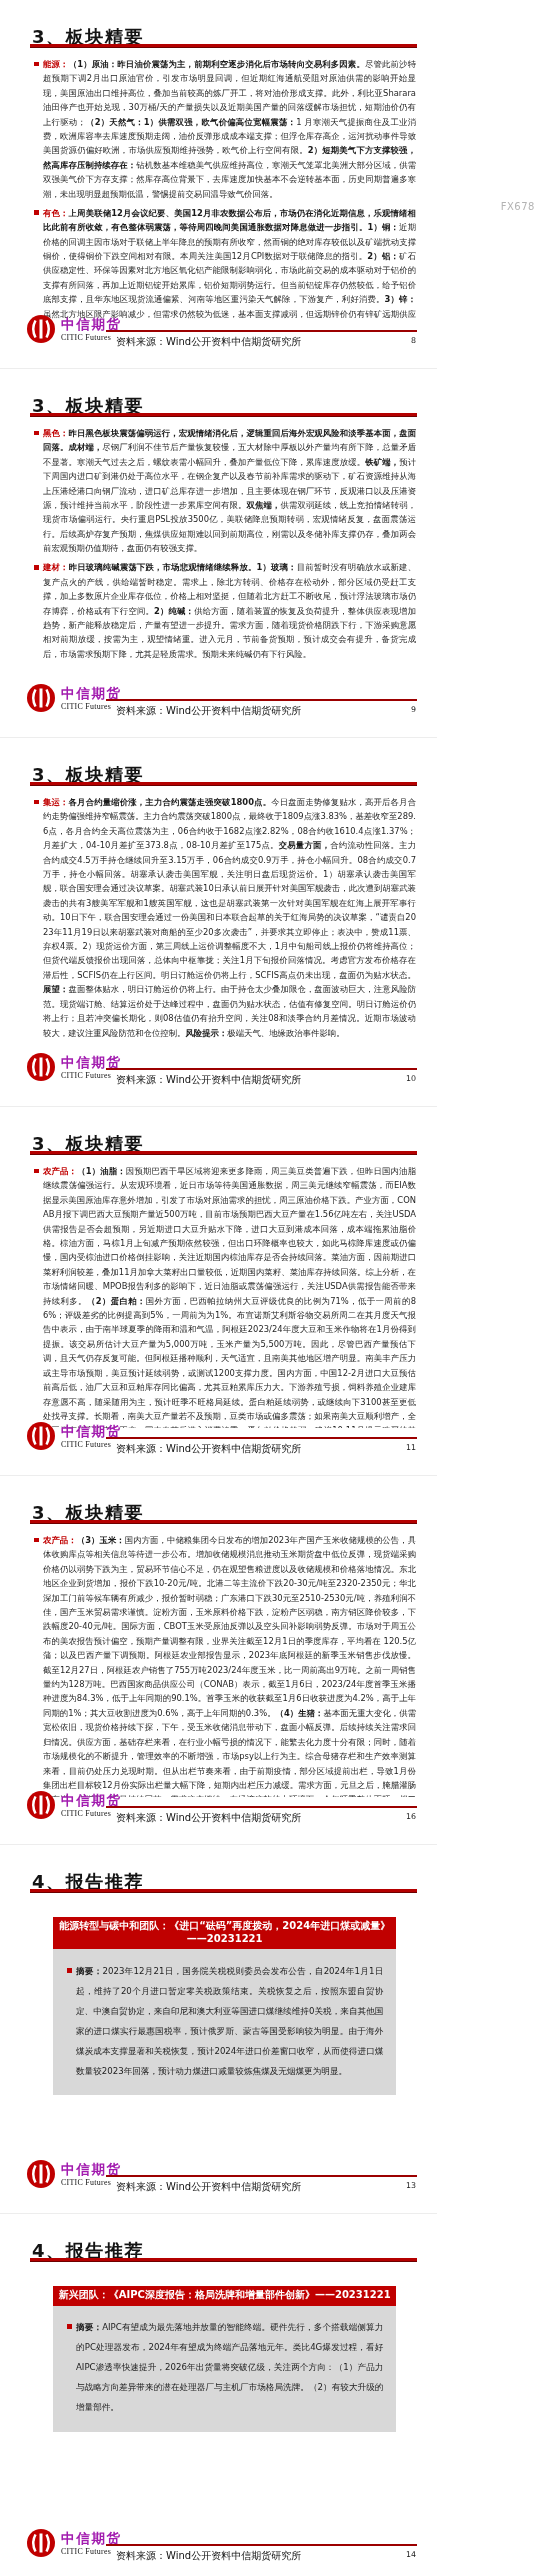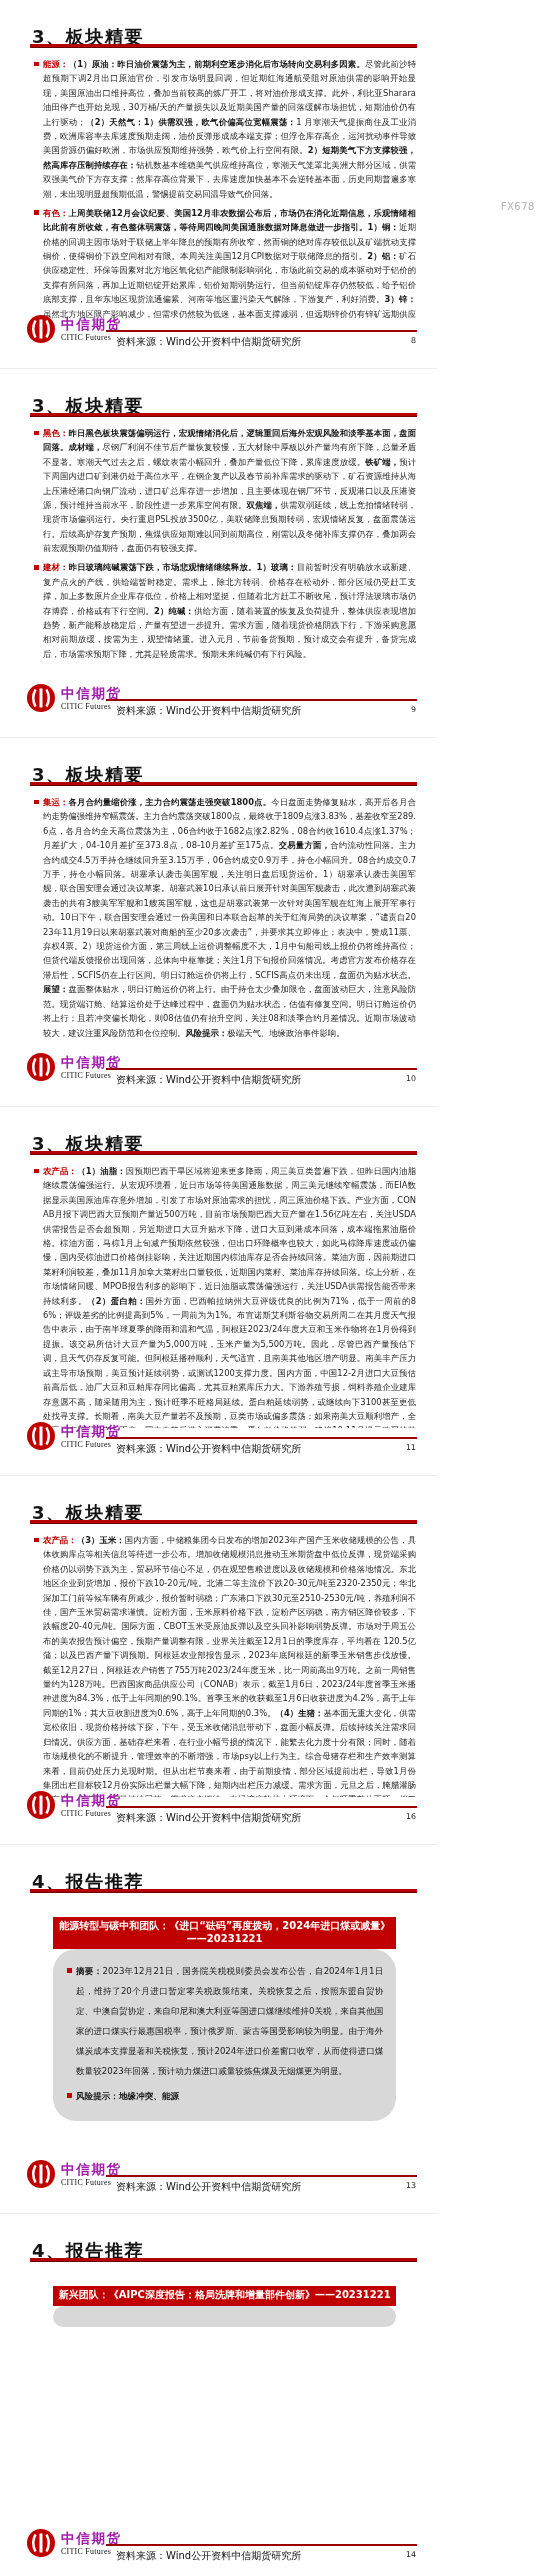--- a/index.html
+++ b/index.html
@@ -9,21 +9,21 @@
   .page + .page{border-top:0.5px solid #ededed;}
   .ptitle{position:absolute;left:32px;top:12.6px;font-size:18px;font-weight:bold;color:#141414;letter-spacing:1.6px;}
   .rule{position:absolute;left:30px;right:20.4px;top:44px;height:2.6px;background:#b40000;border-bottom:0.5px solid #6e0000;}
   .content{position:absolute;left:34px;right:21px;top:57px;bottom:47px;overflow:hidden;}
   .bullet{position:relative;padding-left:9px;margin-bottom:4.7px;font-size:8.4px;line-height:14.4px;color:#262626;text-align:justify;word-break:break-all;}
   .sq{position:absolute;left:0;top:4.7px;width:4.7px;height:4.7px;background:#c00000;}
   .seg-rb{color:#c00000;font-weight:bold;}
   .seg-b{color:#1a1a1a;font-weight:bold;}
   .seg-n{font-weight:normal;}
   .banner{margin:14.7px 20px 0 19.4px;background:#c00000;color:#ffffff;text-align:center;font-weight:bold;font-size:10px;line-height:12.6px;padding:3.7px 4.2px;}
-  .graybox{margin:0 20px 0 19.4px;background:#d8d8d8;padding:11.5px 12.6px 9.4px 13.6px;border-radius:23px;}
+  .graybox{margin:0 20px 0 19.4px;background:#d8d8d8;padding:11.5px 12.6px 9.4px 13.6px;}
   .box-item{position:relative;padding-left:9px;font-size:8.6px;line-height:20px;color:#1c1c1c;text-align:justify;word-break:break-all;margin-bottom:5.2px;}
   .box-item .sq{top:7.3px;}
   .footer{position:absolute;left:26px;right:20px;bottom:15.7px;height:41px;}
   .logo{position:absolute;left:0;top:3.1px;width:30px;height:30px;}
   .logo svg{width:30px;height:30px;display:block;}
   .logo-cn{position:absolute;left:35px;top:4.2px;font-size:13.6px;font-weight:bold;color:#a21caf;letter-spacing:1.6px;white-space:nowrap;}
   .logo-en{position:absolute;left:35px;top:22px;font-size:7.9px;color:#111;white-space:nowrap;letter-spacing:0.3px;font-family:Liberation Serif, serif;}
   .fline{position:absolute;left:80px;right:0;top:19px;height:1.6px;background:#9c0000;}
   .fsource{position:absolute;left:90px;top:24px;font-size:10px;color:#111;white-space:nowrap;}
   .fpage{position:absolute;right:1px;top:25px;font-size:7.9px;color:#222;}
@@ -145,21 +145,20 @@
         <span class="fpage">16</span>
       </div>
     </section>
     <section class="page">
       <h1 class="ptitle">4、报告推荐</h1>
       <div class="rule"></div>
       <div class="content">
         <div class="banner">能源转型与碳中和团队：《进口“砝码”再度拨动，2024年进口煤或减量》——20231221</div>
         <div class="graybox">
           <div class="box-item"><span class="sq"></span><span class="seg-b">摘要：</span><span class="seg-n">2023年12月21日，国务院关税税则委员会发布公告，自2024年1月1日起，维持了20个月进口暂定零关税政策结束。关税恢复之后，按照东盟自贸协定、中澳自贸协定，来自印尼和澳大利亚等国进口煤继续维持0关税，来自其他国家的进口煤实行最惠国税率，预计俄罗斯、蒙古等国受影响较为明显。由于海外煤炭成本支撑显著和关税恢复，预计2024年进口价差窗口收窄，从而使得进口煤数量较2023年回落，预计动力煤进口减量较炼焦煤及无烟煤更为明显。</span></div>
-          <div class="box-item"><span class="sq"></span><span class="seg-b">风险提示：地缘冲突、能源</span></div>
         </div>
       </div>
       <div class="footer">
         <span class="logo">
           <svg viewBox="0 0 60 60" xmlns="http://www.w3.org/2000/svg">
             <circle cx="30" cy="30" r="28" fill="#c00000"></circle>
             <path d="M19 13 q-9 17 0 34" stroke="#fff" stroke-width="5" fill="none"></path>
             <rect x="27" y="11" width="6" height="38" fill="#fff"></rect>
             <path d="M41 13 q9 17 0 34" stroke="#fff" stroke-width="5" fill="none"></path>
           </svg>
@@ -170,20 +169,21 @@
         <span class="fsource">资料来源：Wind公开资料中信期货研究所</span>
         <span class="fpage">13</span>
       </div>
     </section>
     <section class="page">
       <h1 class="ptitle">4、报告推荐</h1>
       <div class="rule"></div>
       <div class="content">
         <div class="banner">新兴团队：《AIPC深度报告：格局洗牌和增量部件创新》——20231221</div>
         <div class="graybox">
+          <div class="box-item"><span class="sq"></span><span class="seg-b">摘要：</span><span class="seg-n">AIPC有望成为最先落地并放量的智能终端。硬件先行，多个搭载端侧算力的PC处理器发布，2024年有望成为终端产品落地元年。类比4G爆发过程，看好AIPC渗透率快速提升，2026年出货量将突破亿级，关注两个方向：（1）产品力与战略方向差异带来的潜在处理器厂与主机厂市场格局洗牌。（2）有较大升级的增量部件。</span></div>
         </div>
       </div>
       <div class="footer">
         <span class="logo">
           <svg viewBox="0 0 60 60" xmlns="http://www.w3.org/2000/svg">
             <circle cx="30" cy="30" r="28" fill="#c00000"></circle>
             <path d="M19 13 q-9 17 0 34" stroke="#fff" stroke-width="5" fill="none"></path>
             <rect x="27" y="11" width="6" height="38" fill="#fff"></rect>
             <path d="M41 13 q9 17 0 34" stroke="#fff" stroke-width="5" fill="none"></path>
           </svg>

